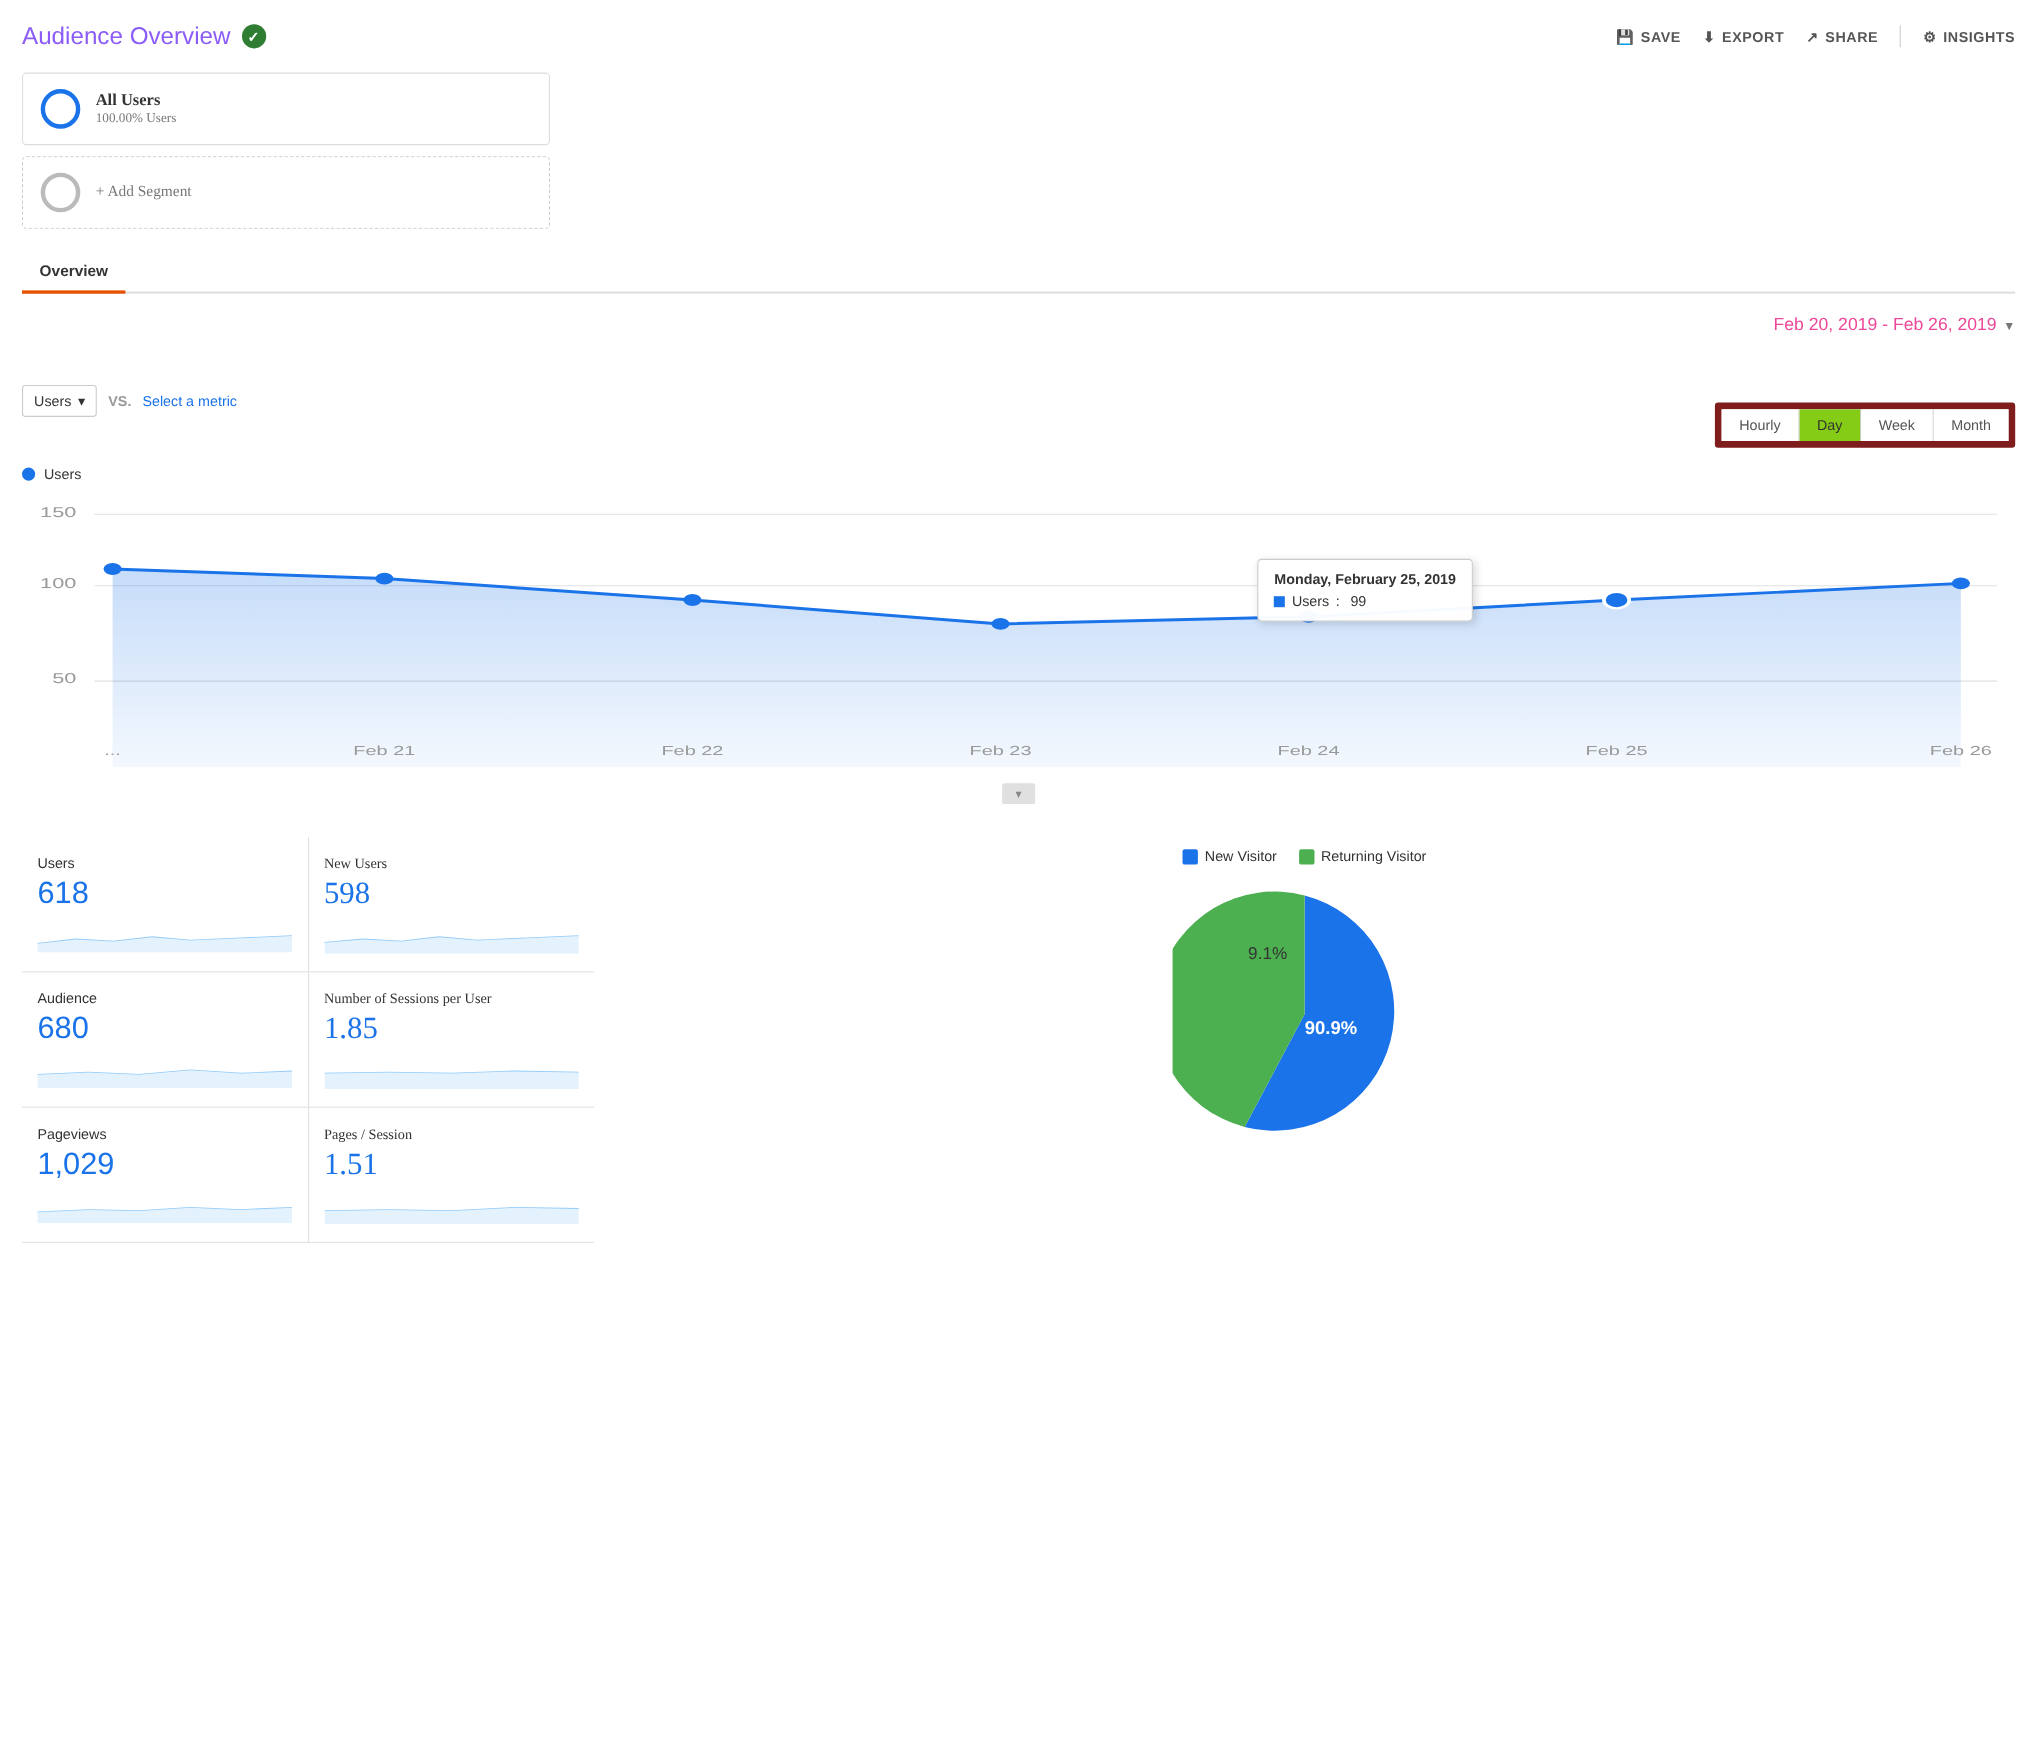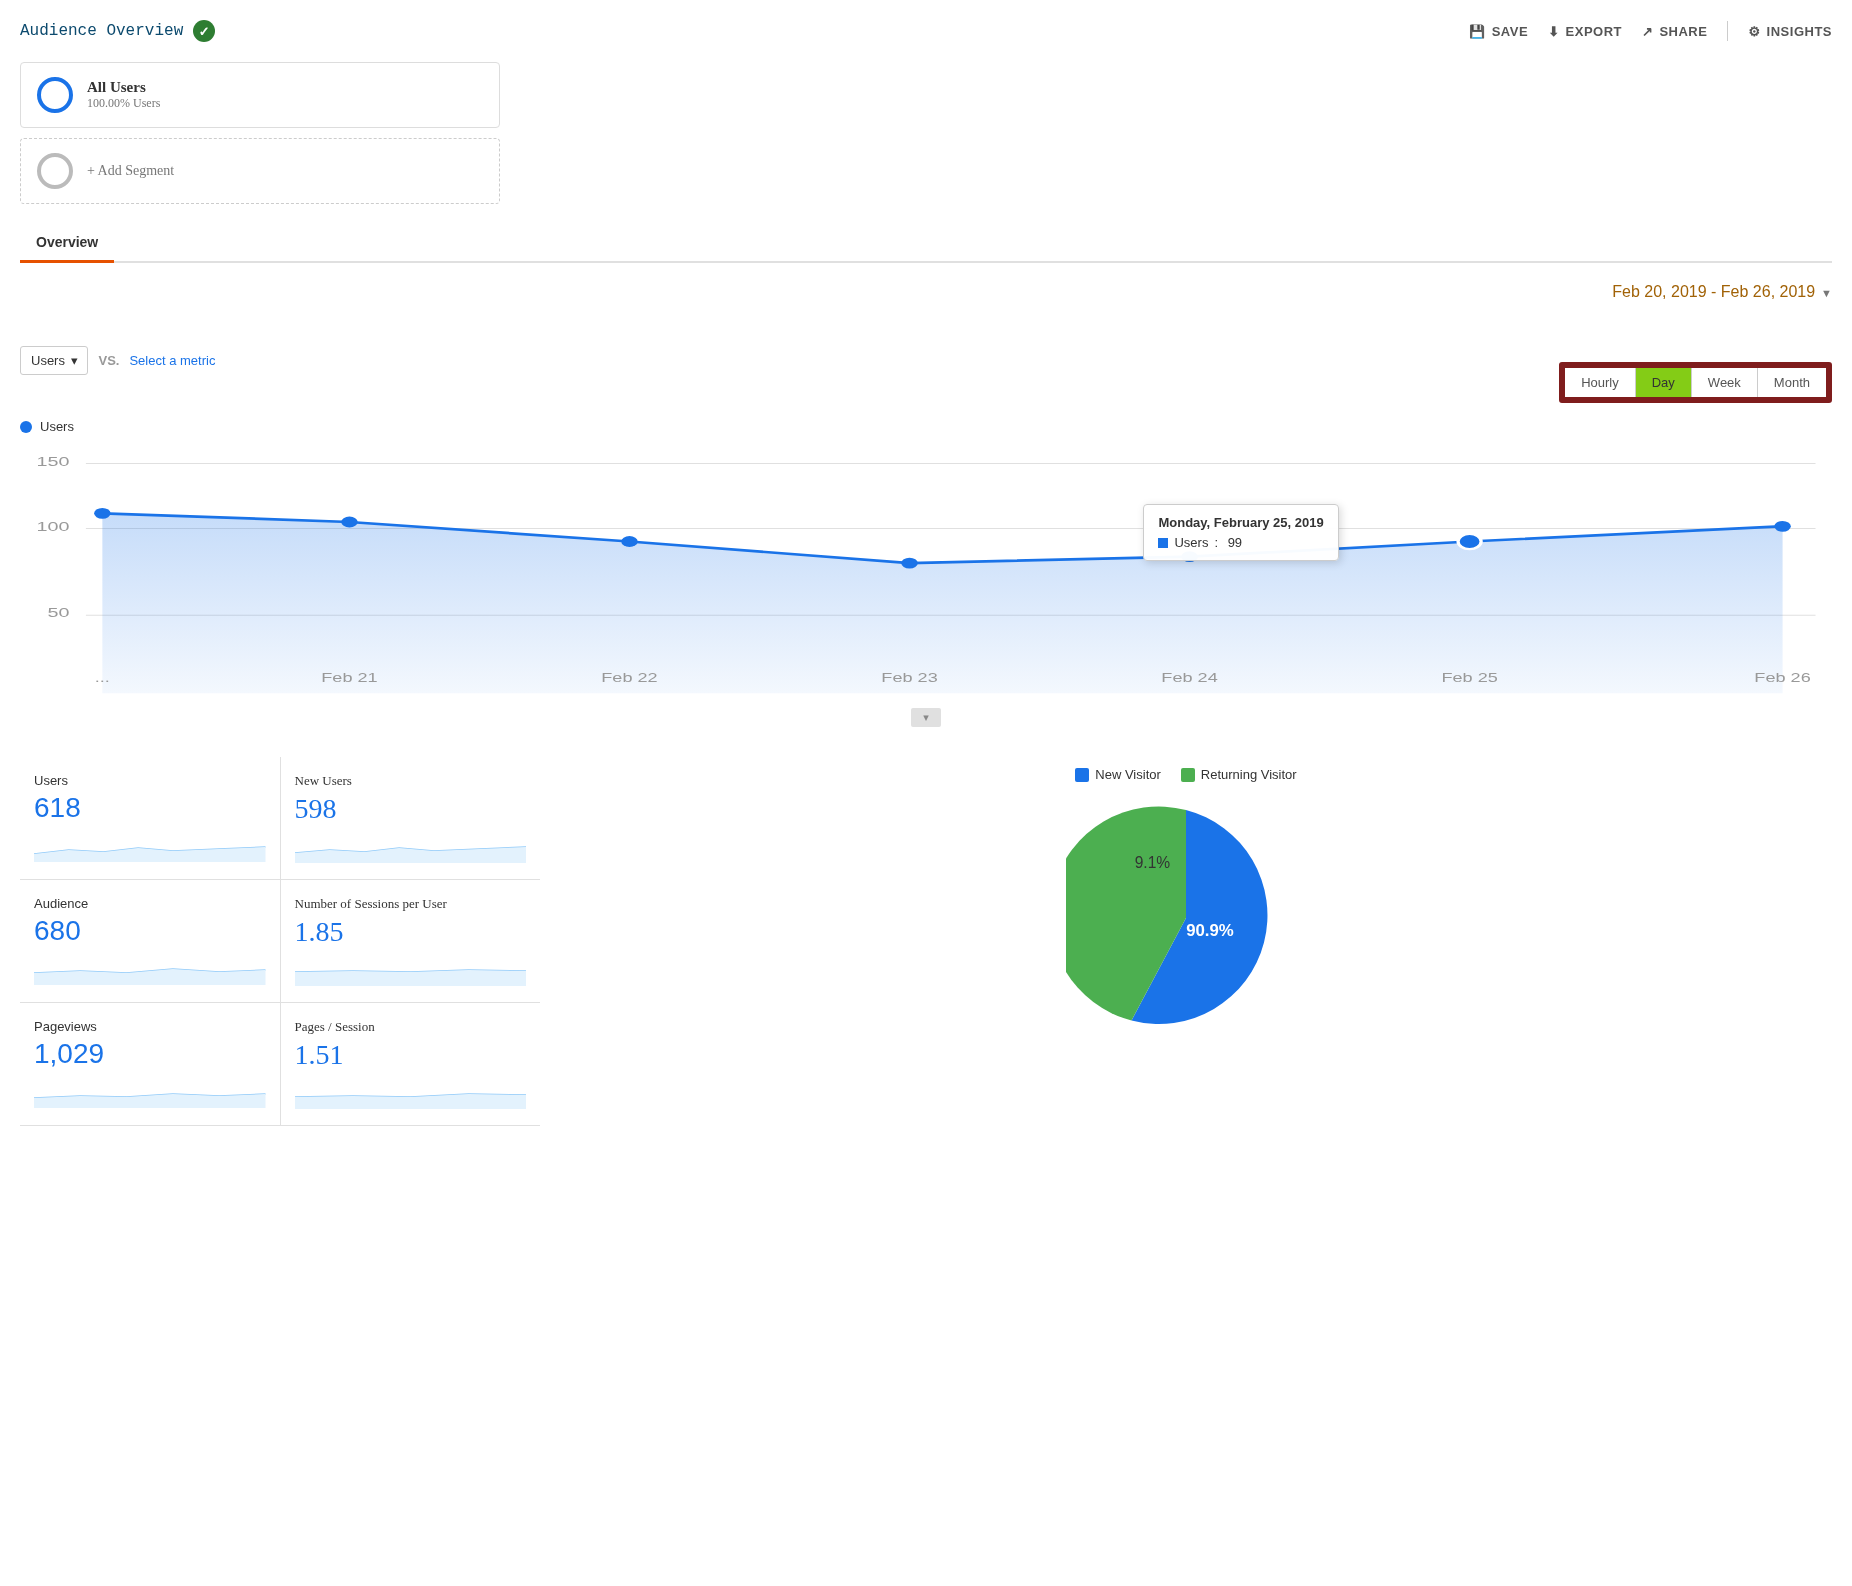--- a/index.html
+++ b/index.html
@@ -1,21 +1,21 @@
 <!DOCTYPE html>
 <html><head>
   <meta charset="utf-8">
   <style>
     * { box-sizing: border-box; margin: 0; padding: 0; }
     body { font-family: Arial, sans-serif; background: #fff; color: #333; font-size: 14px; padding: 20px; }
 
     
     .header { display: flex; align-items: center; justify-content: space-between; margin-bottom: 20px; }
     .header-left { display: flex; align-items: center; gap: 10px; }
-    .header-title { font-size: 16px; font-weight: normal; color: #0c4a6e; font-family: Liberation Mono, monospace; }
+    .header-title { font-size: 22px; font-weight: normal; color: #8b5cf6; }
     .verified-icon { width: 22px; height: 22px; background: #2e7d32; border-radius: 50%; display: inline-flex; align-items: center; justify-content: center; }
     .verified-icon::after { content: '✓'; color: #fff; font-size: 13px; font-weight: bold; }
     .header-actions { display: flex; align-items: center; gap: 20px; }
     .header-action { display: flex; align-items: center; gap: 6px; color: #555; font-size: 13px; font-weight: bold; cursor: pointer; text-transform: uppercase; letter-spacing: 0.5px; }
     .action-divider { width: 1px; height: 20px; background: #ccc; }
 
     
     .segments { display: flex; flex-direction: column; gap: 10px; margin-bottom: 20px; max-width: 480px; font-family: Liberation Serif, serif; }
     .segment-card { border: 1px solid #ddd; border-radius: 4px; padding: 14px 16px; display: flex; align-items: center; gap: 14px; }
     .segment-card.dashed { border: 1px dashed #ccc; }
@@ -66,21 +66,21 @@
     
     .pie-section { flex: 1; display: flex; flex-direction: column; align-items: center; padding: 10px 40px; }
     .pie-legend { display: flex; gap: 20px; margin-bottom: 16px; }
     .pie-legend-item { display: flex; align-items: center; gap: 6px; font-size: 13px; color: #333; }
     .pie-legend-color { width: 14px; height: 14px; border-radius: 2px; }
     .pie-container { position: relative; width: 240px; height: 240px; }
     .pie-container svg { width: 100%; height: 100%; }
 
     
     .date-range { display: flex; align-items: center; justify-content: flex-end; margin-bottom: 16px; }
-    .date-range-text { font-size: 16px; color: #a16207; cursor: pointer; display: flex; align-items: center; gap: 6px; }
+    .date-range-text { font-size: 16px; color: #ec4899; cursor: pointer; display: flex; align-items: center; gap: 6px; }
 
     
     .chevron-down::after { content: '▼'; font-size: 11px; color: #777; }
   </style>
 </head>
 <body>
 
 <div class="header">
   <div class="header-left">
     <span class="header-title">Audience Overview</span>

